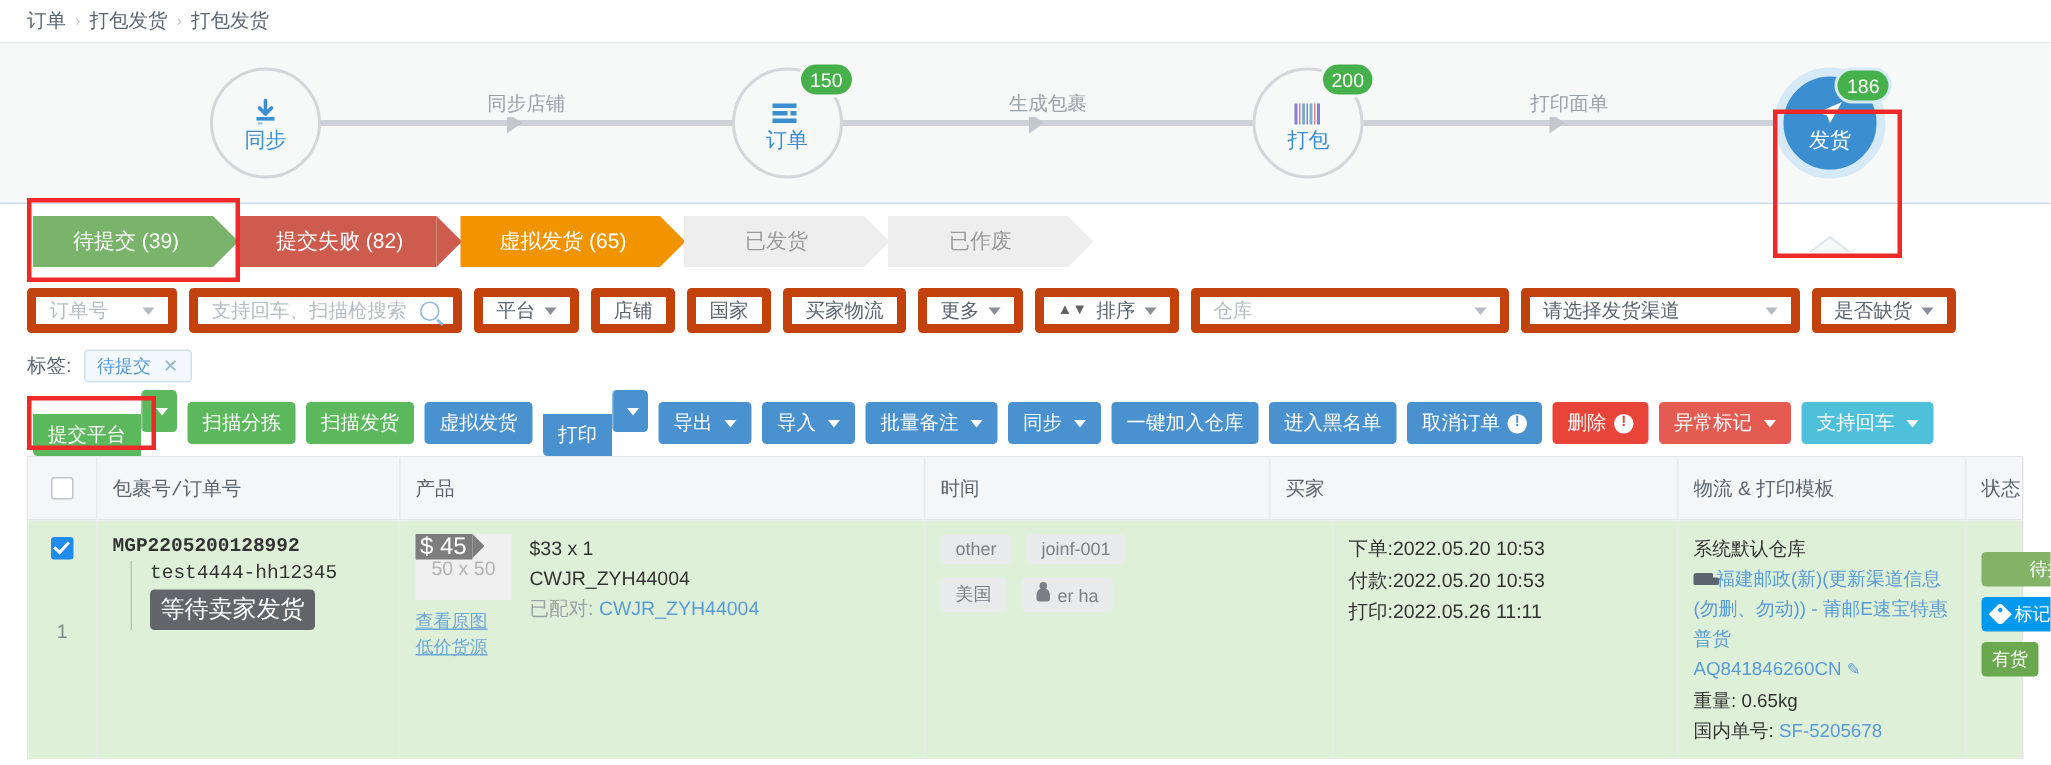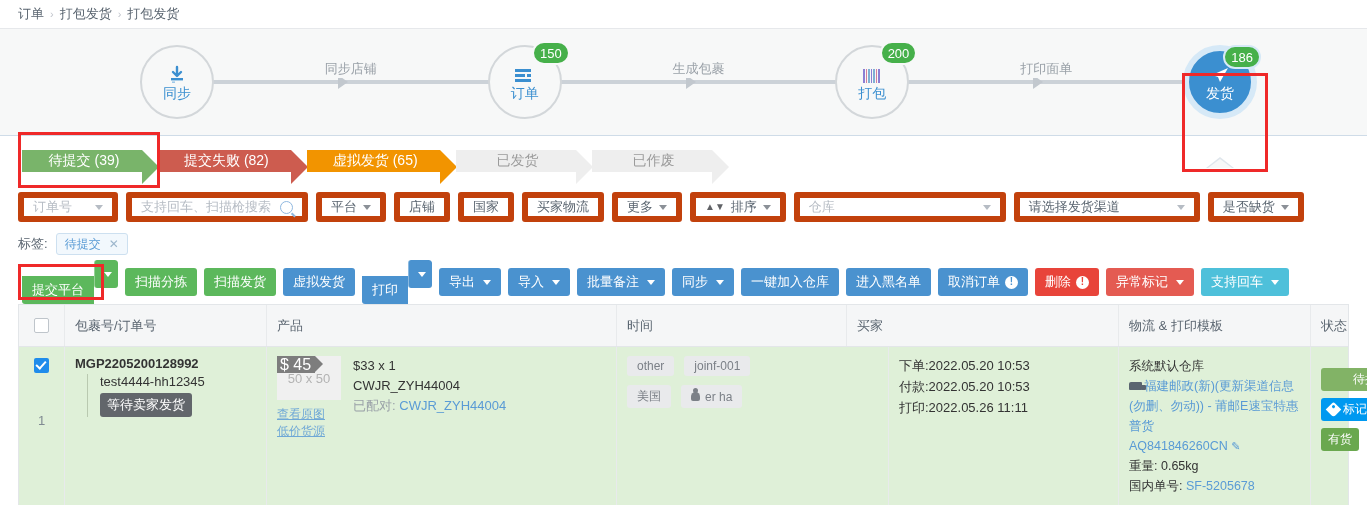--- a/index.html
+++ b/index.html
@@ -148,21 +148,21 @@
   .tabs-row {
     position: relative;
     height: 50px;
     background: #fff;
     display: flex;
     align-items: center;
     padding-left: 22px;
   }
   .tab {
     position: relative;
-    height: 22px;
+    height: 34px;
     display: flex;
     align-items: center;
     justify-content: center;
     padding: 0 22px 0 26px;
     color: #fff;
     font-size: 14px;
     margin-right: 16px;
     min-width: 120px;
   }
   .tab .txt { position: relative; z-index: 2; white-space: nowrap; }
@@ -343,21 +343,21 @@
     border-bottom: 1px solid #e3e6e9;
   }
   .th, .td {
     padding: 9px 10px;
     font-size: 13px;
     border-right: 1px solid #e8eaec;
     overflow: hidden;
   }
   .th { color: #5a6570; display: flex; align-items: center; }
   .c-chk  { width: 46px; flex: 0 0 46px; display:flex; align-items:center; justify-content:center; }
-  .c-pkg  { width: 202px; flex: 0 0 202px; }
+  .c-pkg  { width: 202px; flex: 0 0 202px; font-family: Liberation Mono, monospace; }
   .c-prod { width: 350px; flex: 0 0 350px; }
   .c-buy  { width: 272px; flex: 0 0 272px; }
   .c-time { width: 230px; flex: 0 0 230px; }
   .c-logi { width: 192px; flex: 0 0 192px; }
   .c-stat { width: 75px;  flex: 0 0 75px; border-right: none; }
 
   .trow { background: #dff0d8; min-height: 132px; }
   .trow .c-chk {
     flex-direction: column;
     justify-content: flex-start;
@@ -395,21 +395,21 @@
     padding-left: 12px;
     border-left: 1px solid #b9c9b0;
     margin-top: 3px;
   }
   .pkg-sub .sub-txt { color: #333; font-size: 13px; }
   .wait-badge {
     display: inline-block;
     margin-top: 4px;
     background: #62666b;
     color: #fff;
-    font-size: 13px;
+    font-size: 16px;
     padding: 3px 7px;
     border-radius: 3px;
   }
 
   .prod-wrap { display: flex; gap: 12px; }
   .thumb-col { width: 64px; flex: 0 0 64px; }
   .thumb {
     width: 64px; height: 44px;
     background: #f0f0f0;
     position: relative;

